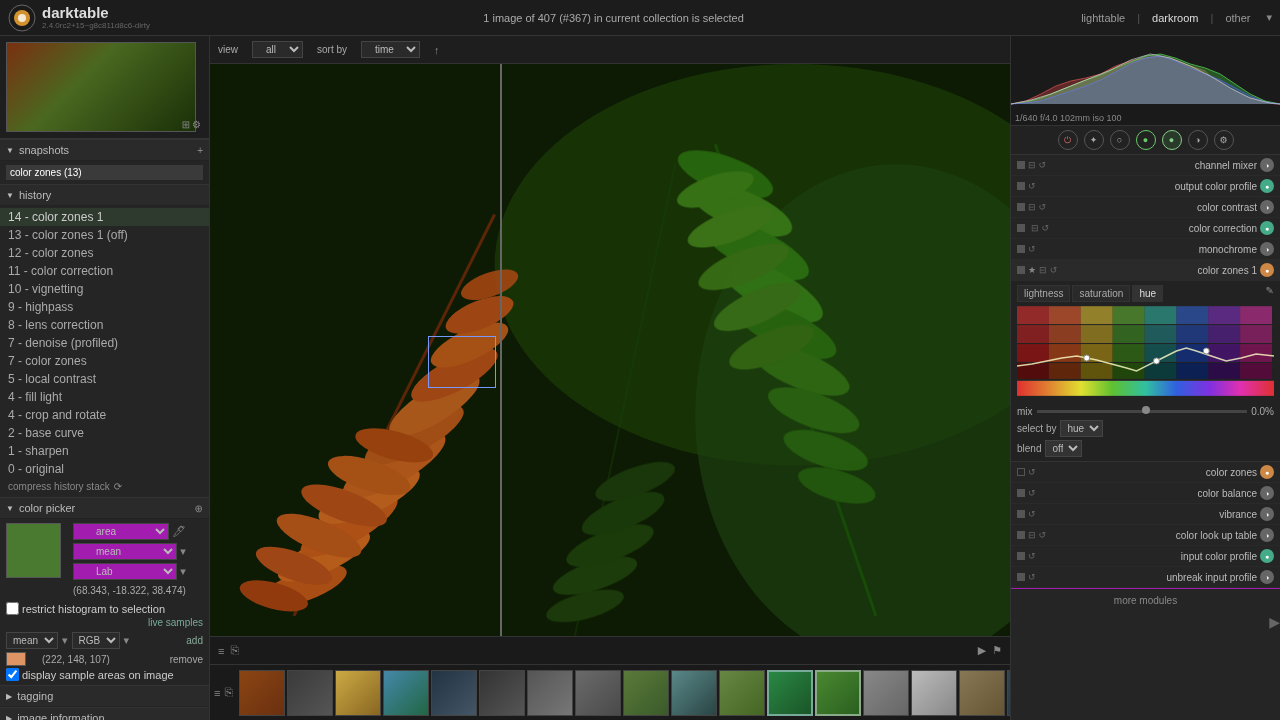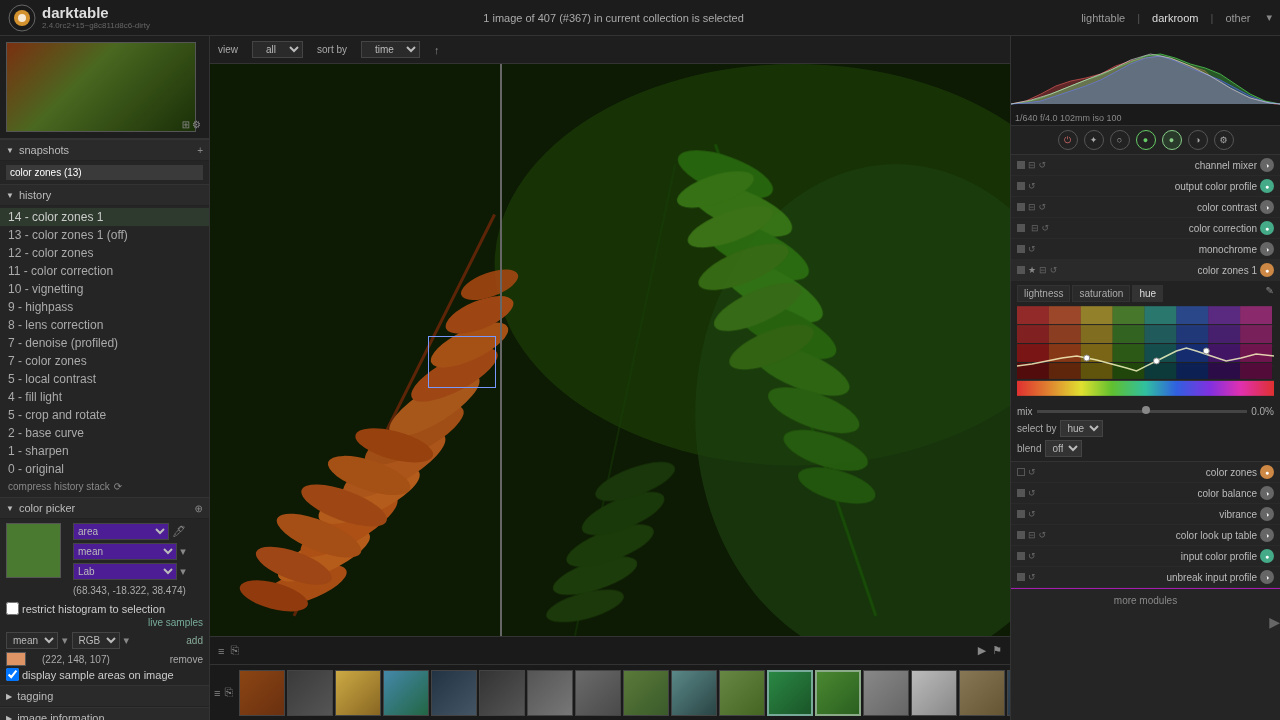--- a/index.html
+++ b/index.html
@@ -183,25 +183,25 @@
     .color-picker-controls {
       overflow: hidden;
     }
     .cp-row {
       display: flex;
       align-items: center;
       margin-bottom: 3px;
       gap: 3px;
     }
     .cp-select {
-      background: #4c1d95;
+      background: #a21caf;
       border: 1px solid #444;
       color: #bbb;
       font-size: 10px;
-      padding: 1px 0;
+      padding: 1px 18px;
       flex: 1;
     }
     .cp-values {
       color: #aaa;
       font-size: 10px;
       padding: 2px 0;
     }
     .cp-checkbox-row {
       display: flex;
       align-items: center;
@@ -612,21 +612,21 @@
       <div class="history-item">13 - color zones 1 (off)</div>
       <div class="history-item">12 - color zones</div>
       <div class="history-item">11 - color correction</div>
       <div class="history-item">10 - vignetting</div>
       <div class="history-item">9 - highpass</div>
       <div class="history-item">8 - lens correction</div>
       <div class="history-item">7 - denoise (profiled)</div>
       <div class="history-item">7 - color zones</div>
       <div class="history-item">5 - local contrast</div>
       <div class="history-item">4 - fill light</div>
-      <div class="history-item">5 - crop and rotate</div>
+      <div class="history-item">4 - crop and rotate</div>
       <div class="history-item">2 - base curve</div>
       <div class="history-item">1 - sharpen</div>
       <div class="history-item">0 - original</div>
       <div class="compress-stack">
         <span>compress history stack</span>
         <span style="margin-left:4px;font-size:10px;">⟳</span>
       </div>
     </div>
 
     <div class="section-header">

